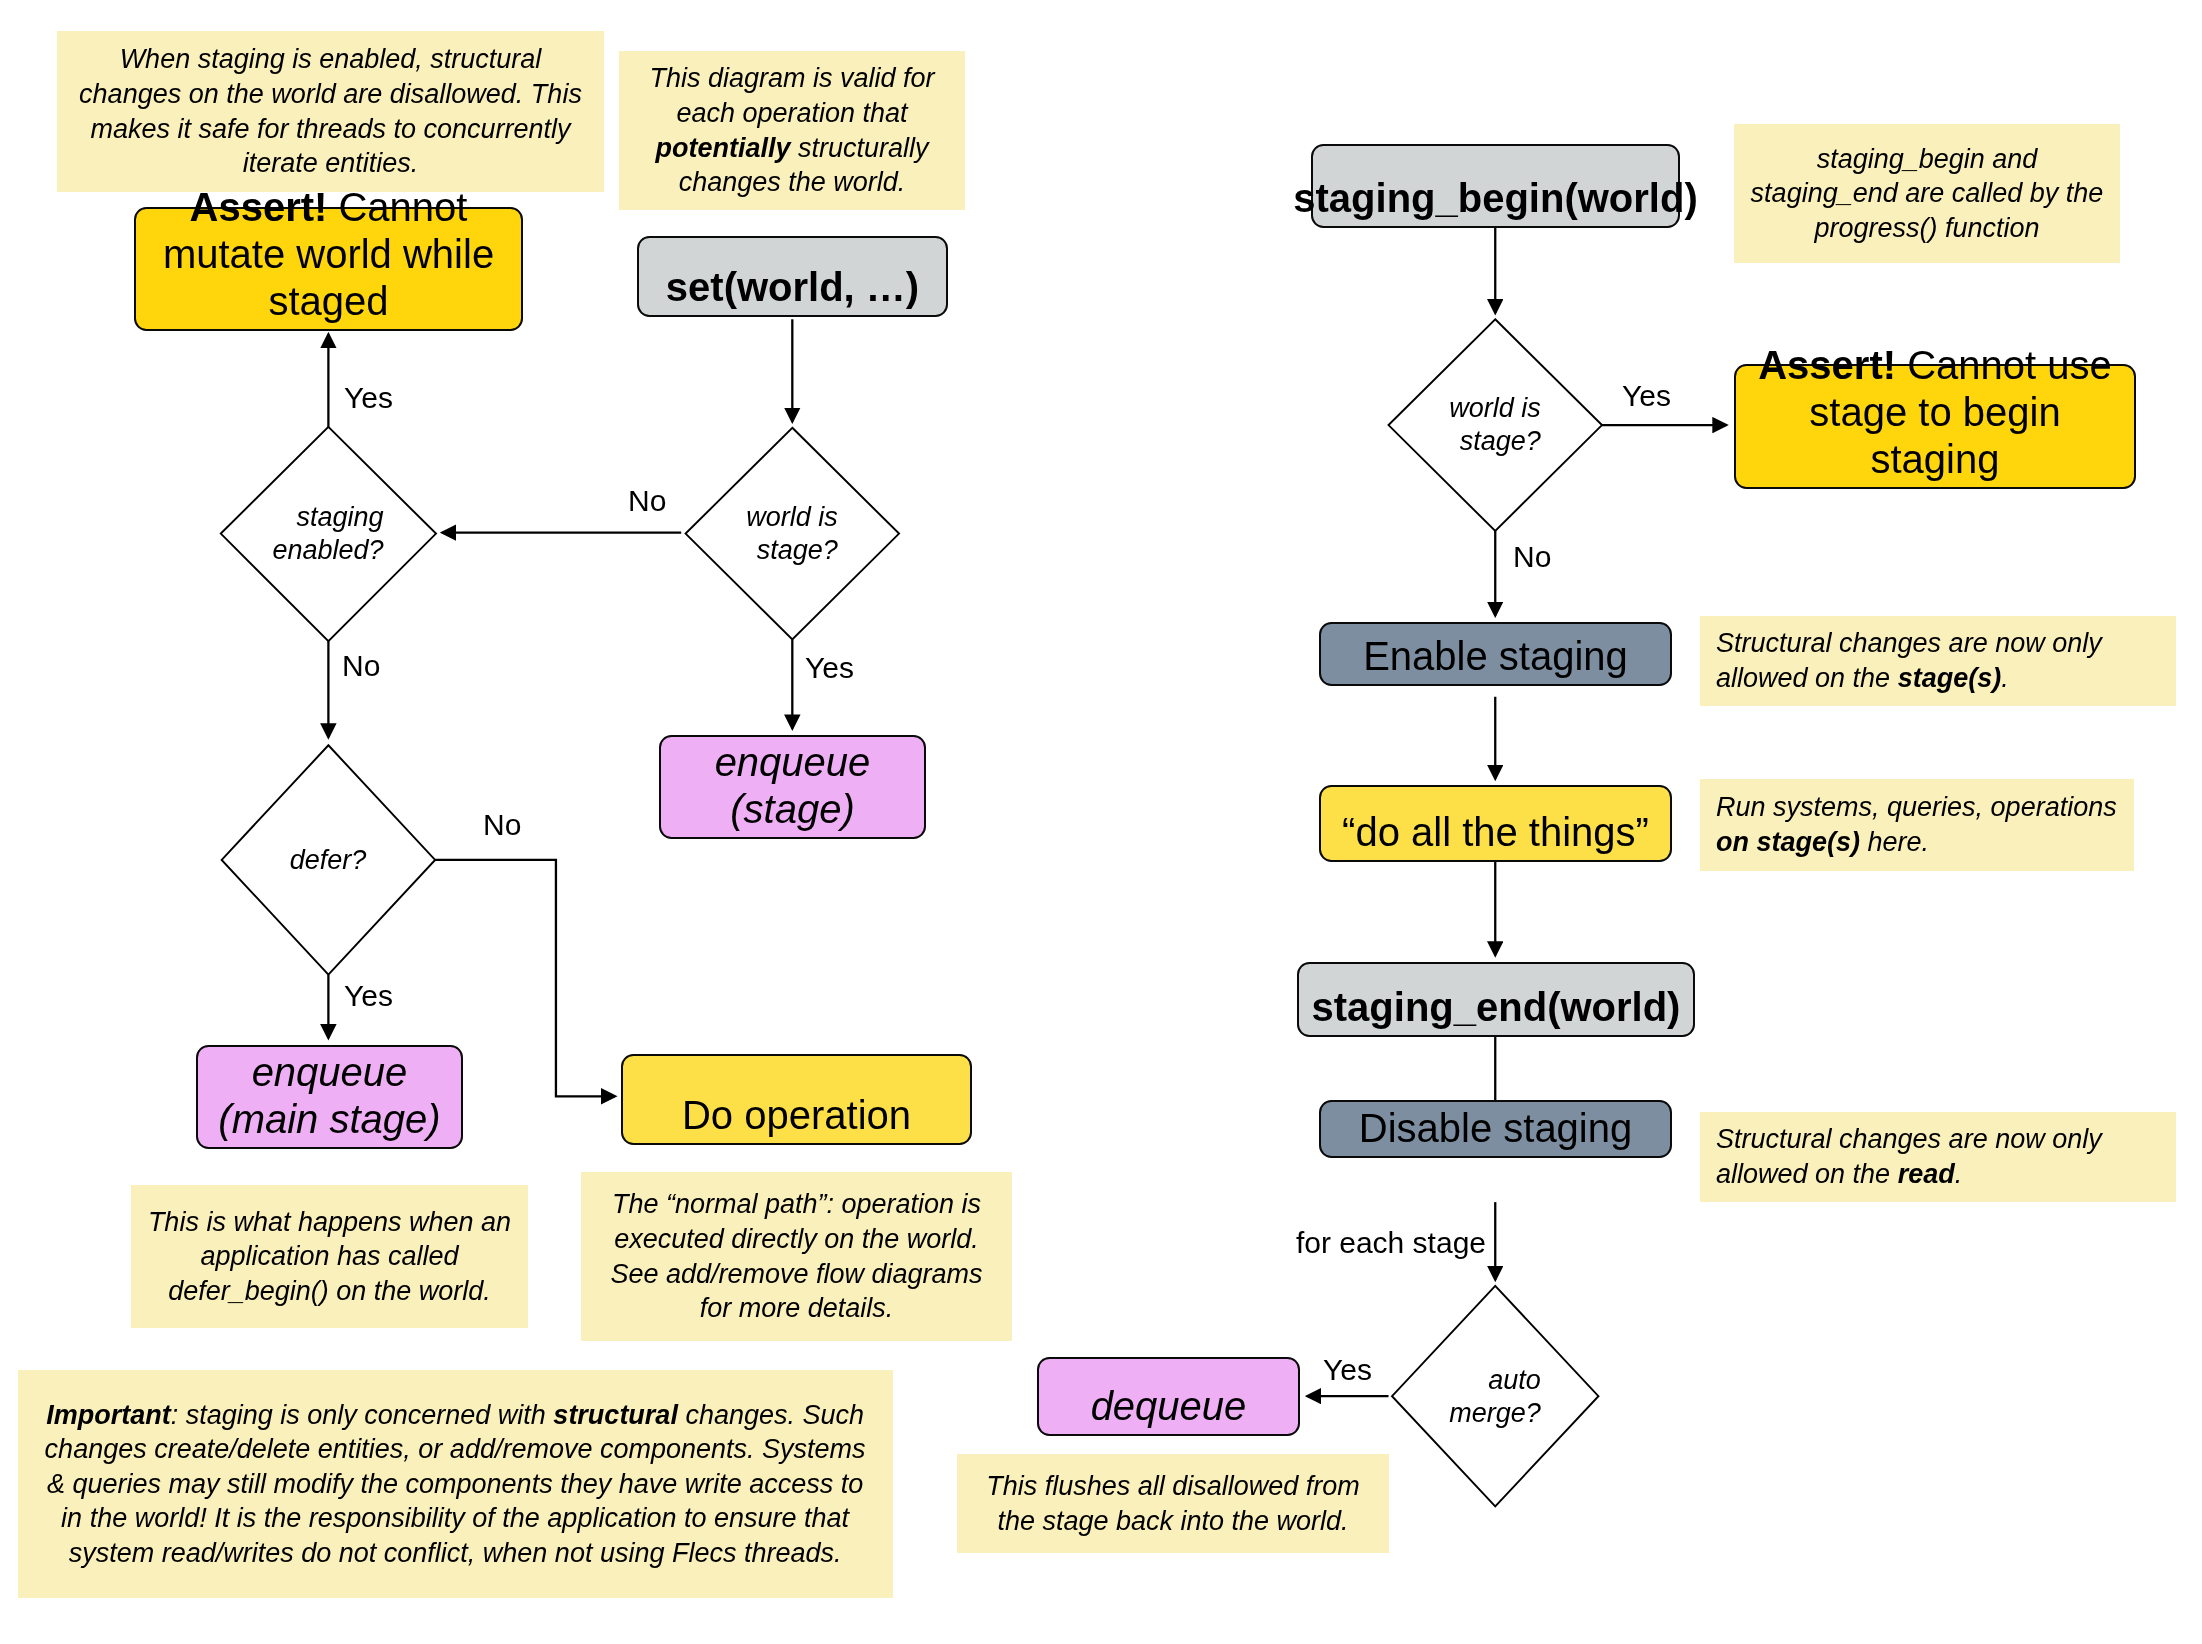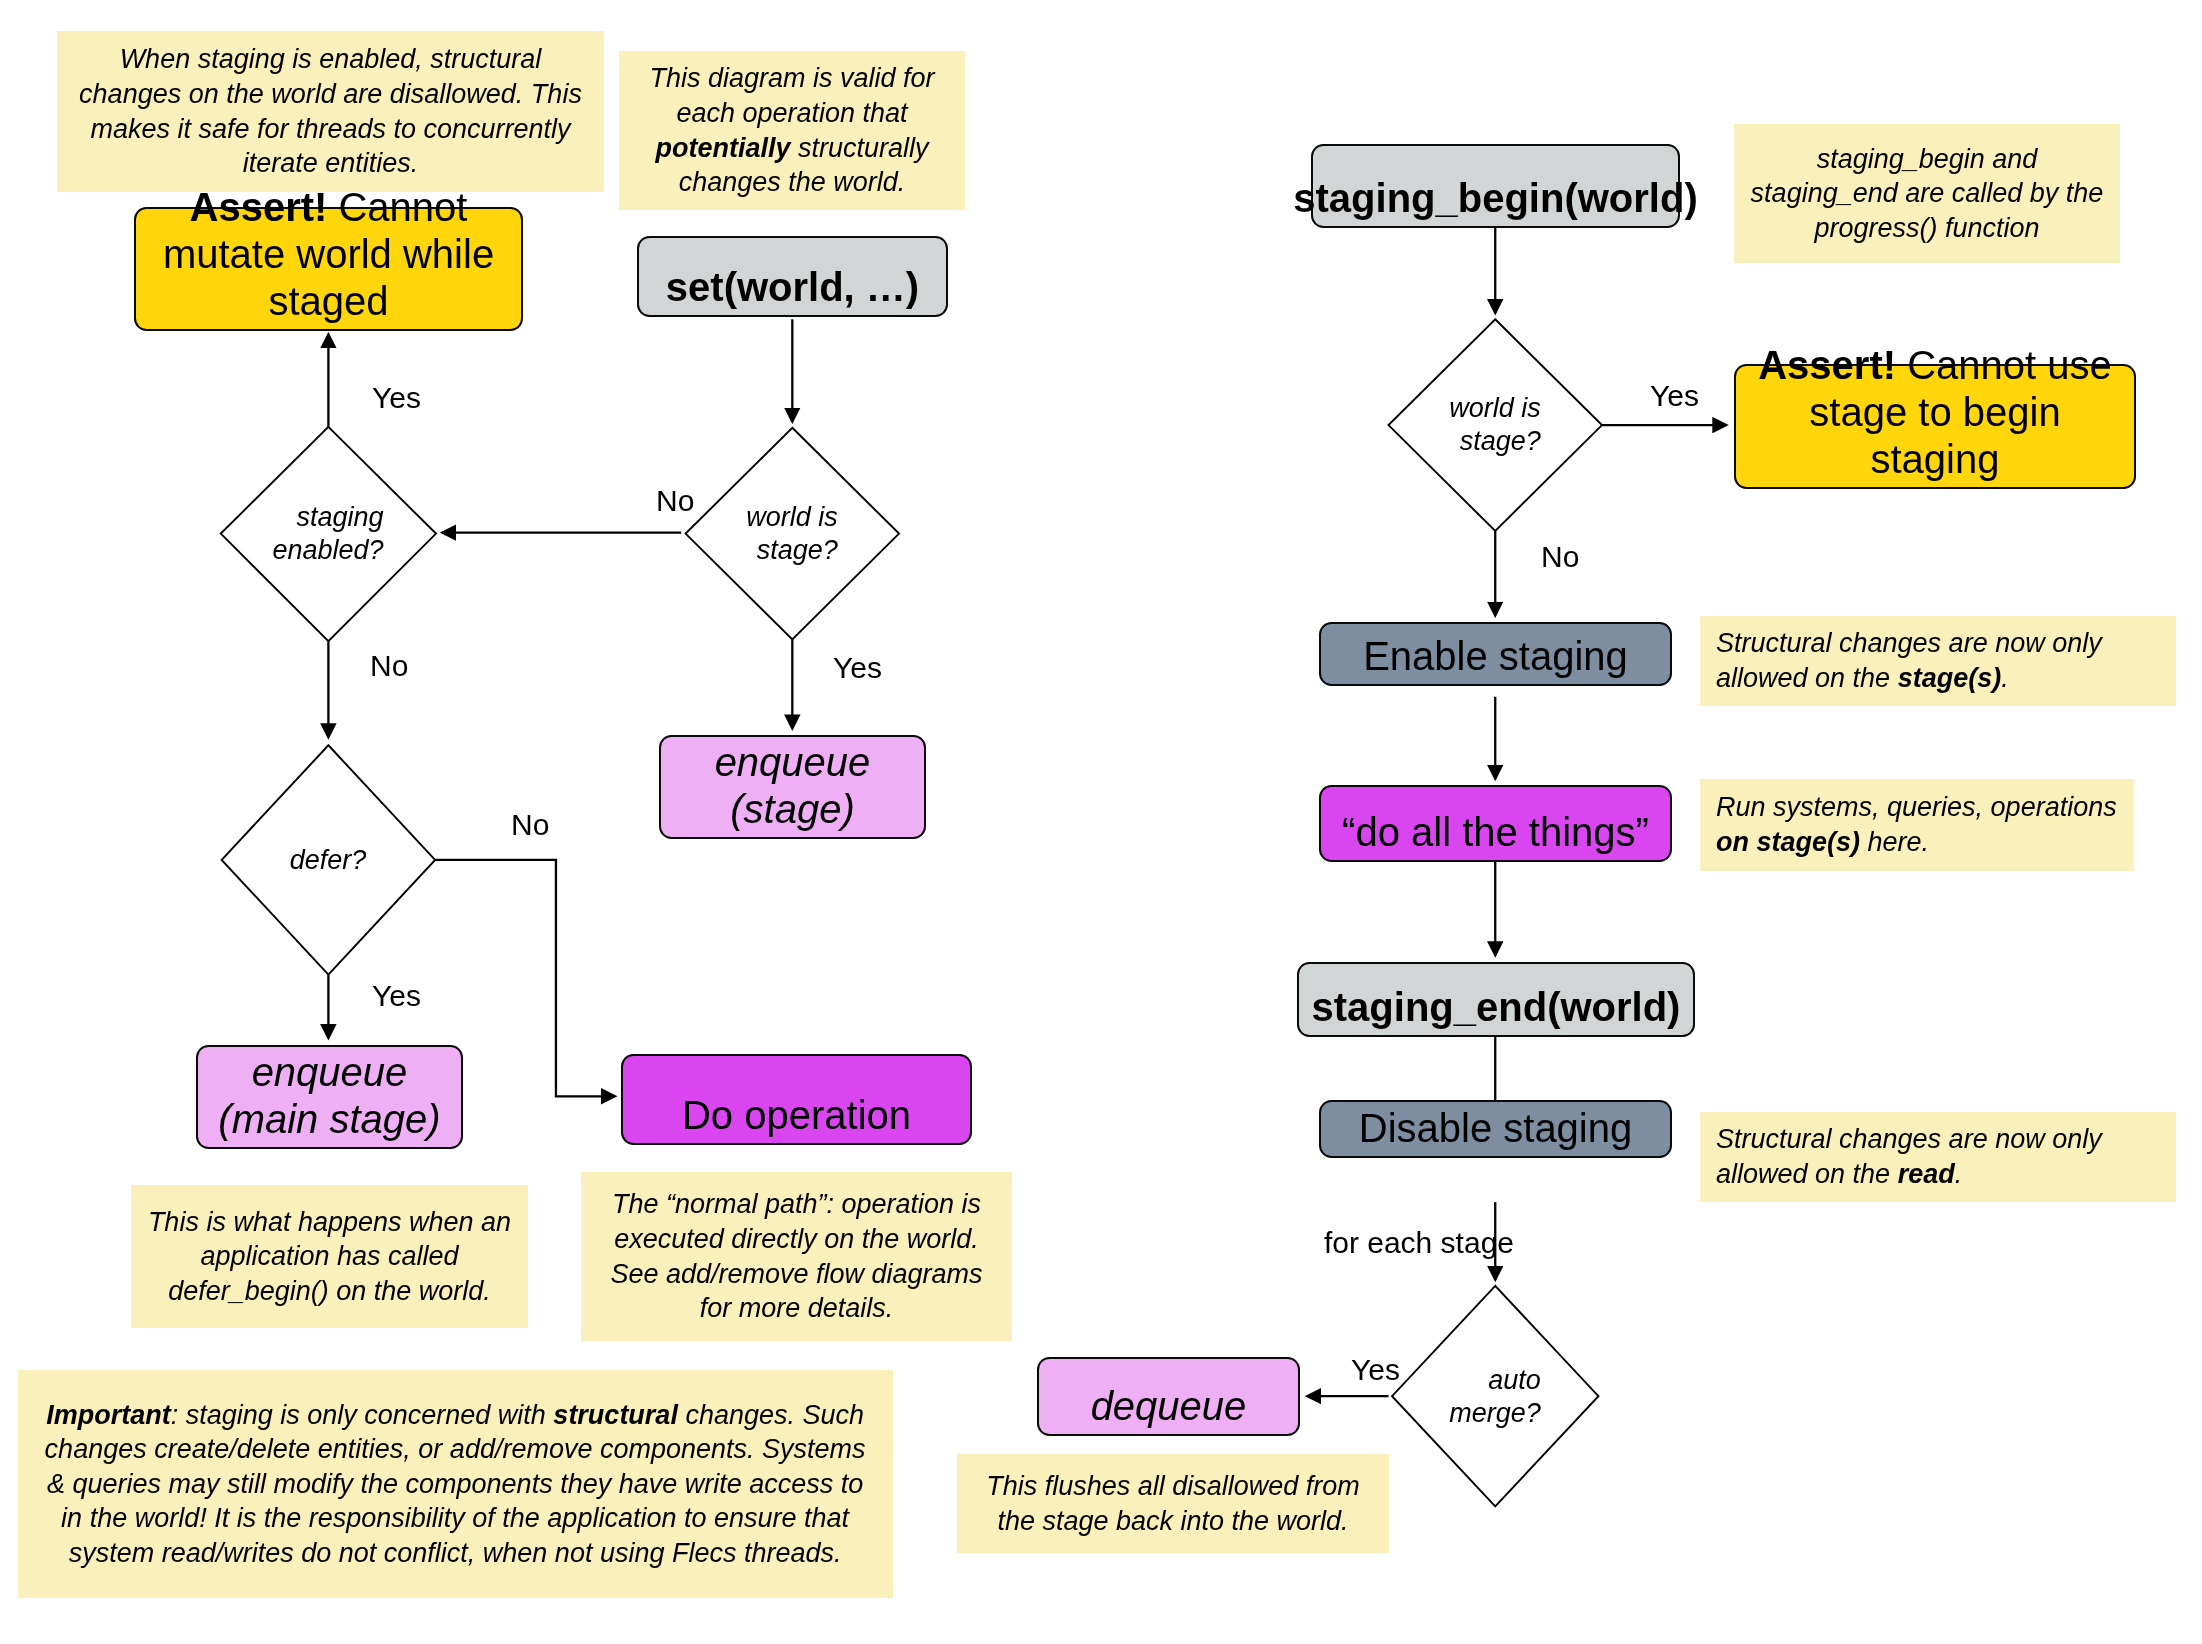--- a/index.html
+++ b/index.html
@@ -12,26 +12,26 @@
   svg.edges polygon.diamond{fill:#fff;stroke:var(--c-line,#000);stroke-width:2.2;}
   .node{
     position:absolute;box-sizing:border-box;display:flex;align-items:flex-end;justify-content:center;
     text-align:center;border:2.6px solid #0a0a0a;border-radius:12.4px;font-size:40px;line-height:1.18;
     white-space:pre-line;padding:3.5px 8.8px;
   }
   .node.gold{background:var(--c-gold,#ffd60b);}
   .node.gray{background:var(--c-gray,#d2d5d6);font-weight:bold;}
   .node.slate{background:var(--c-slate,#7d8ea1);}
   .node.purple{background:var(--c-purple,#efaff5);font-style:italic;}
-  .node.white{background:#d946ef;border-width:2.2px;}
+  .node.white{background:#fde047;border-width:2.2px;}
   .dtext{
     position:absolute;display:flex;align-items:center;justify-content:center;text-align:right;
     font-style:italic;font-size:27px;line-height:1.22;white-space:pre-line;
   }
-  .elabel{position:absolute;font-size:30px;line-height:1.1;margin-left:28px;}
+  .elabel{position:absolute;font-size:30px;line-height:1.1;}
   .note{
     position:absolute;box-sizing:border-box;background:var(--c-note,#faf0bb);
     font-style:italic;font-size:27px;line-height:1.28;padding:10.6px 16px;
     display:flex;align-items:center;justify-content:center;
   }
   .note.center{text-align:center;}
   .note.left{text-align:left;justify-content:flex-start;}
   .note p{margin:0;width:100%;}
 </style>
 </head>

